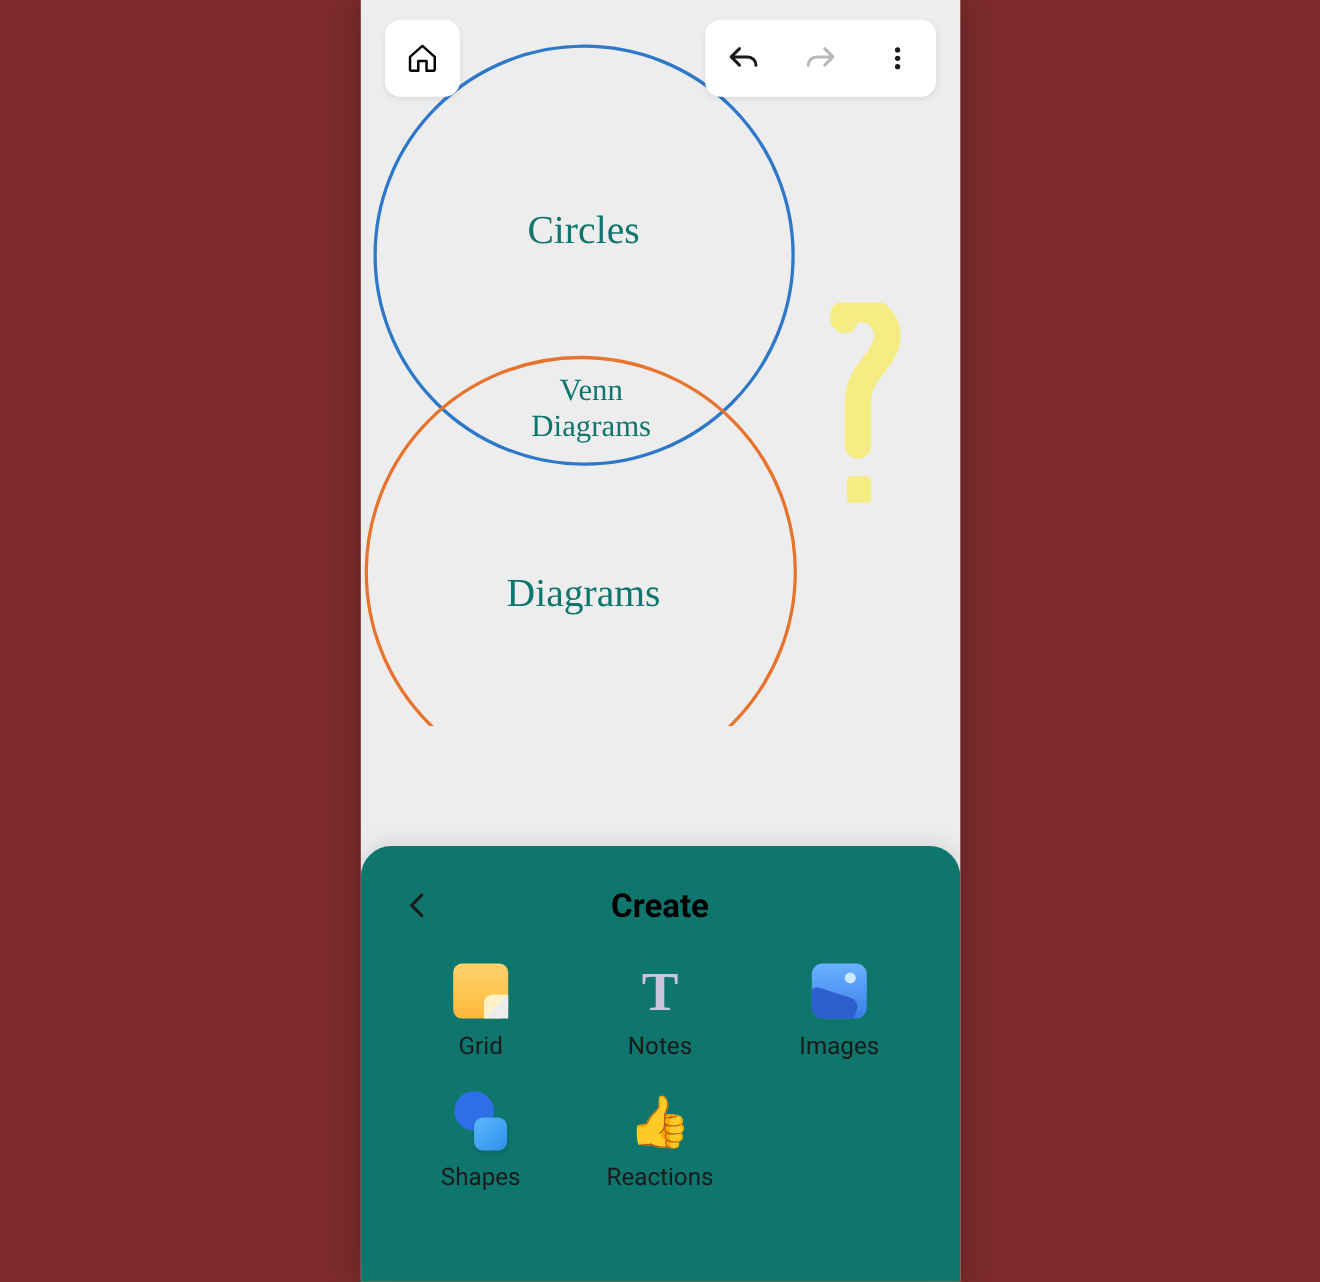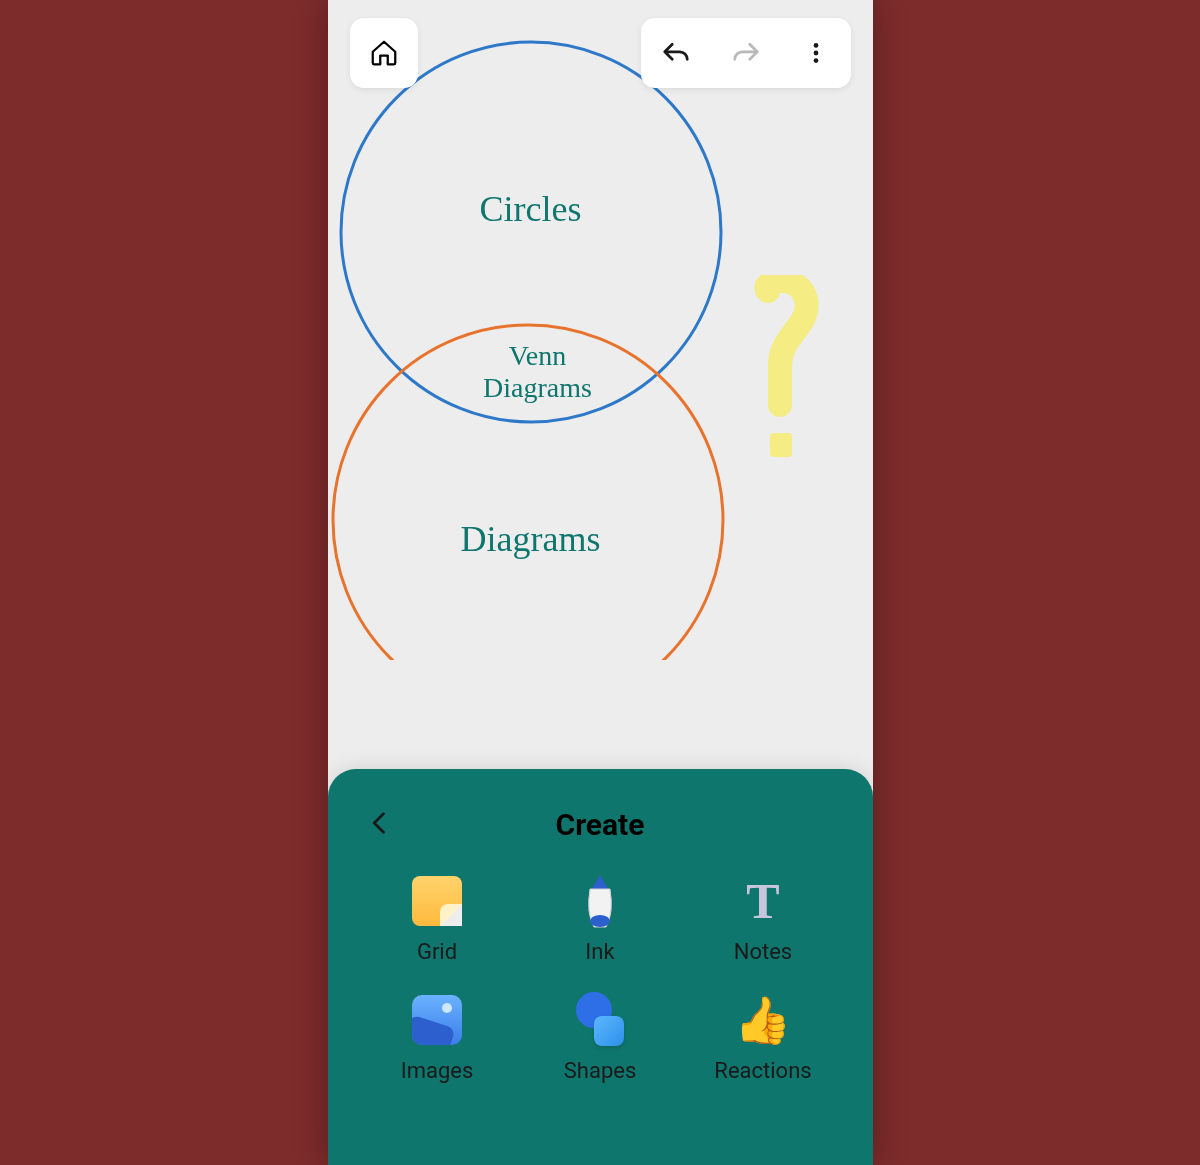--- a/index.html
+++ b/index.html
@@ -263,30 +263,20 @@
 
     <div class="grid">
 
       <div class="cell">
         <div class="cell-icon">
             <div class="notes-icon"></div>
           </div>
         <div class="cell-label">Grid</div>
       </div>
 
-      <div class="cell">
-        <div class="cell-icon">
-          <svg width="40" height="56" viewBox="0 0 40 56">
-            <path d="M20 2 L12 16 L28 16 Z" fill="#2e5fcf"></path>
-            <path d="M10 16 Q6 40 14 54 L26 54 Q34 40 30 16 Z" fill="#f2f2f2" stroke="#d0d0d8" stroke-width="1"></path>
-            <ellipse cx="20" cy="48" rx="10" ry="6" fill="#2e5fcf"></ellipse>
-          </svg>
-        </div>
-        <div class="cell-label">Ink</div>
-      </div>
 
       <div class="cell">
         <div class="cell-icon">
             <div class="text-icon">T</div>
           </div>
         <div class="cell-label">Notes</div>
       </div>
 
       <div class="cell">
         <div class="cell-icon">

